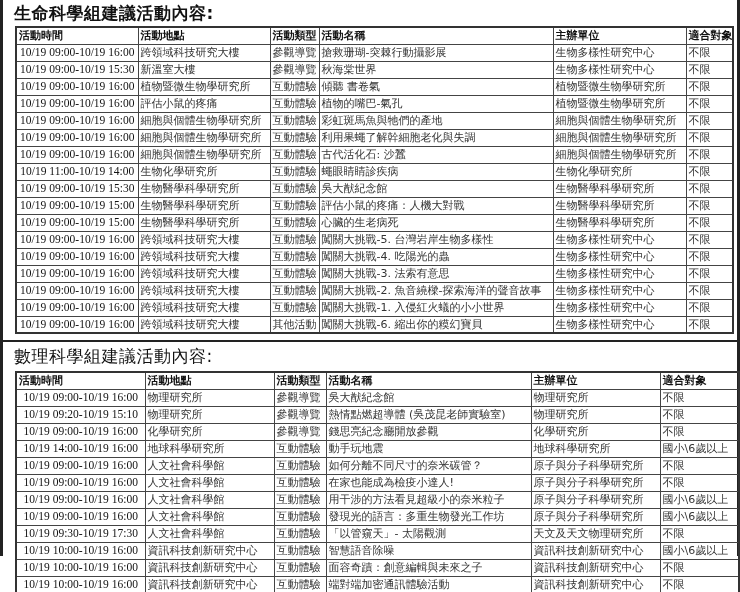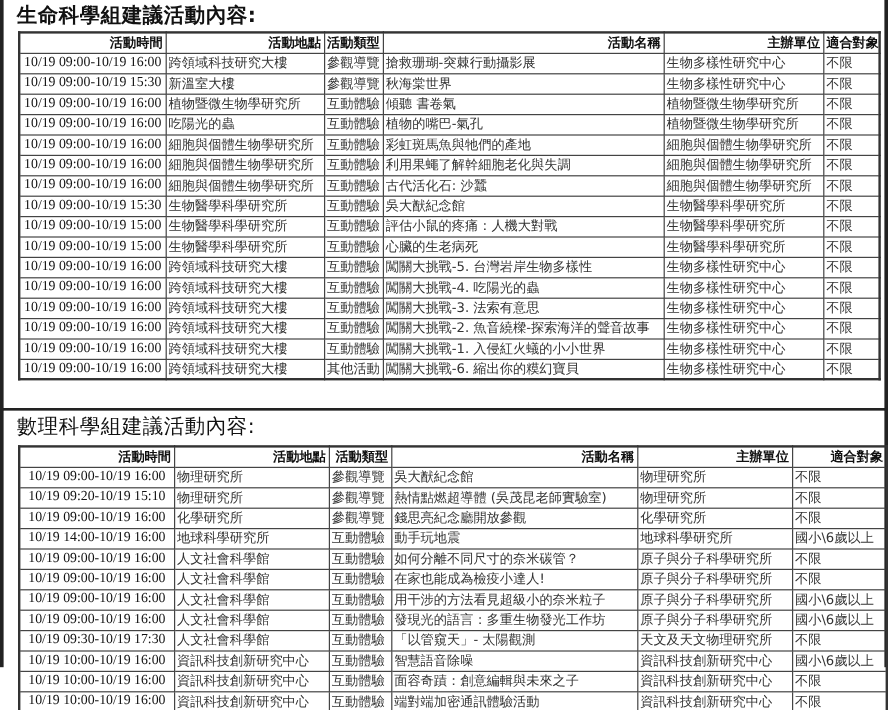--- a/index.html
+++ b/index.html
@@ -21,21 +21,21 @@
     table {
       position: absolute; border-collapse: collapse; table-layout: fixed;
       border: 2px solid #333;
     }
     .frame.one table { left: 12px; top: 26px; width: 717px; }
     .frame.two table { left: 12px; top: 29px; width: 723px; }
     th, td {
       border: 1px solid #444; height: 17px; line-height: 15px;
       font-size: 11px; white-space: nowrap; overflow: hidden; padding: 0 2px;
     }
-    th { font-weight: bold; text-align: right; color: #111; font-family: "DejaVu Sans", sans-serif; }
+    th { font-weight: bold; text-align: left; color: #111; font-family: "DejaVu Sans", sans-serif; }
     td { text-align: left; color: #333; }
     td.time { font-family: "Liberation Serif", serif; font-size: 11.5px; color: #111; text-align: center; }
   </style>
 </head>
 <body>
 
 <div class="frame one">
   <div class="section-title">生命科學組建議活動內容:</div>
   <table>
     <colgroup>
@@ -76,21 +76,21 @@
         <tr>
           <td class="time">10/19 09:00-10/19 16:00</td>
           <td>植物暨微生物學研究所</td>
           <td>互動體驗</td>
           <td>傾聽 書卷氣</td>
           <td>植物暨微生物學研究所</td>
           <td>不限</td>
         </tr>
         <tr>
           <td class="time">10/19 09:00-10/19 16:00</td>
-          <td>吃陽光的蟲</td>
+          <td>評估小鼠的疼痛</td>
           <td>互動體驗</td>
           <td>植物的嘴巴-氣孔</td>
           <td>植物暨微生物學研究所</td>
           <td>不限</td>
         </tr>
         <tr>
           <td class="time">10/19 09:00-10/19 16:00</td>
           <td>細胞與個體生物學研究所</td>
           <td>互動體驗</td>
           <td>彩虹斑馬魚與牠們的產地</td>
@@ -104,20 +104,28 @@
           <td>利用果蠅了解幹細胞老化與失調</td>
           <td>細胞與個體生物學研究所</td>
           <td>不限</td>
         </tr>
         <tr>
           <td class="time">10/19 09:00-10/19 16:00</td>
           <td>細胞與個體生物學研究所</td>
           <td>互動體驗</td>
           <td>古代活化石: 沙蠶</td>
           <td>細胞與個體生物學研究所</td>
+          <td>不限</td>
+        </tr>
+        <tr>
+          <td class="time">10/19 11:00-10/19 14:00</td>
+          <td>生物化學研究所</td>
+          <td>互動體驗</td>
+          <td>蠅眼睛睛診疾病</td>
+          <td>生物化學研究所</td>
           <td>不限</td>
         </tr>
         <tr>
           <td class="time">10/19 09:00-10/19 15:30</td>
           <td>生物醫學科學研究所</td>
           <td>互動體驗</td>
           <td>吳大猷紀念館</td>
           <td>生物醫學科學研究所</td>
           <td>不限</td>
         </tr>

